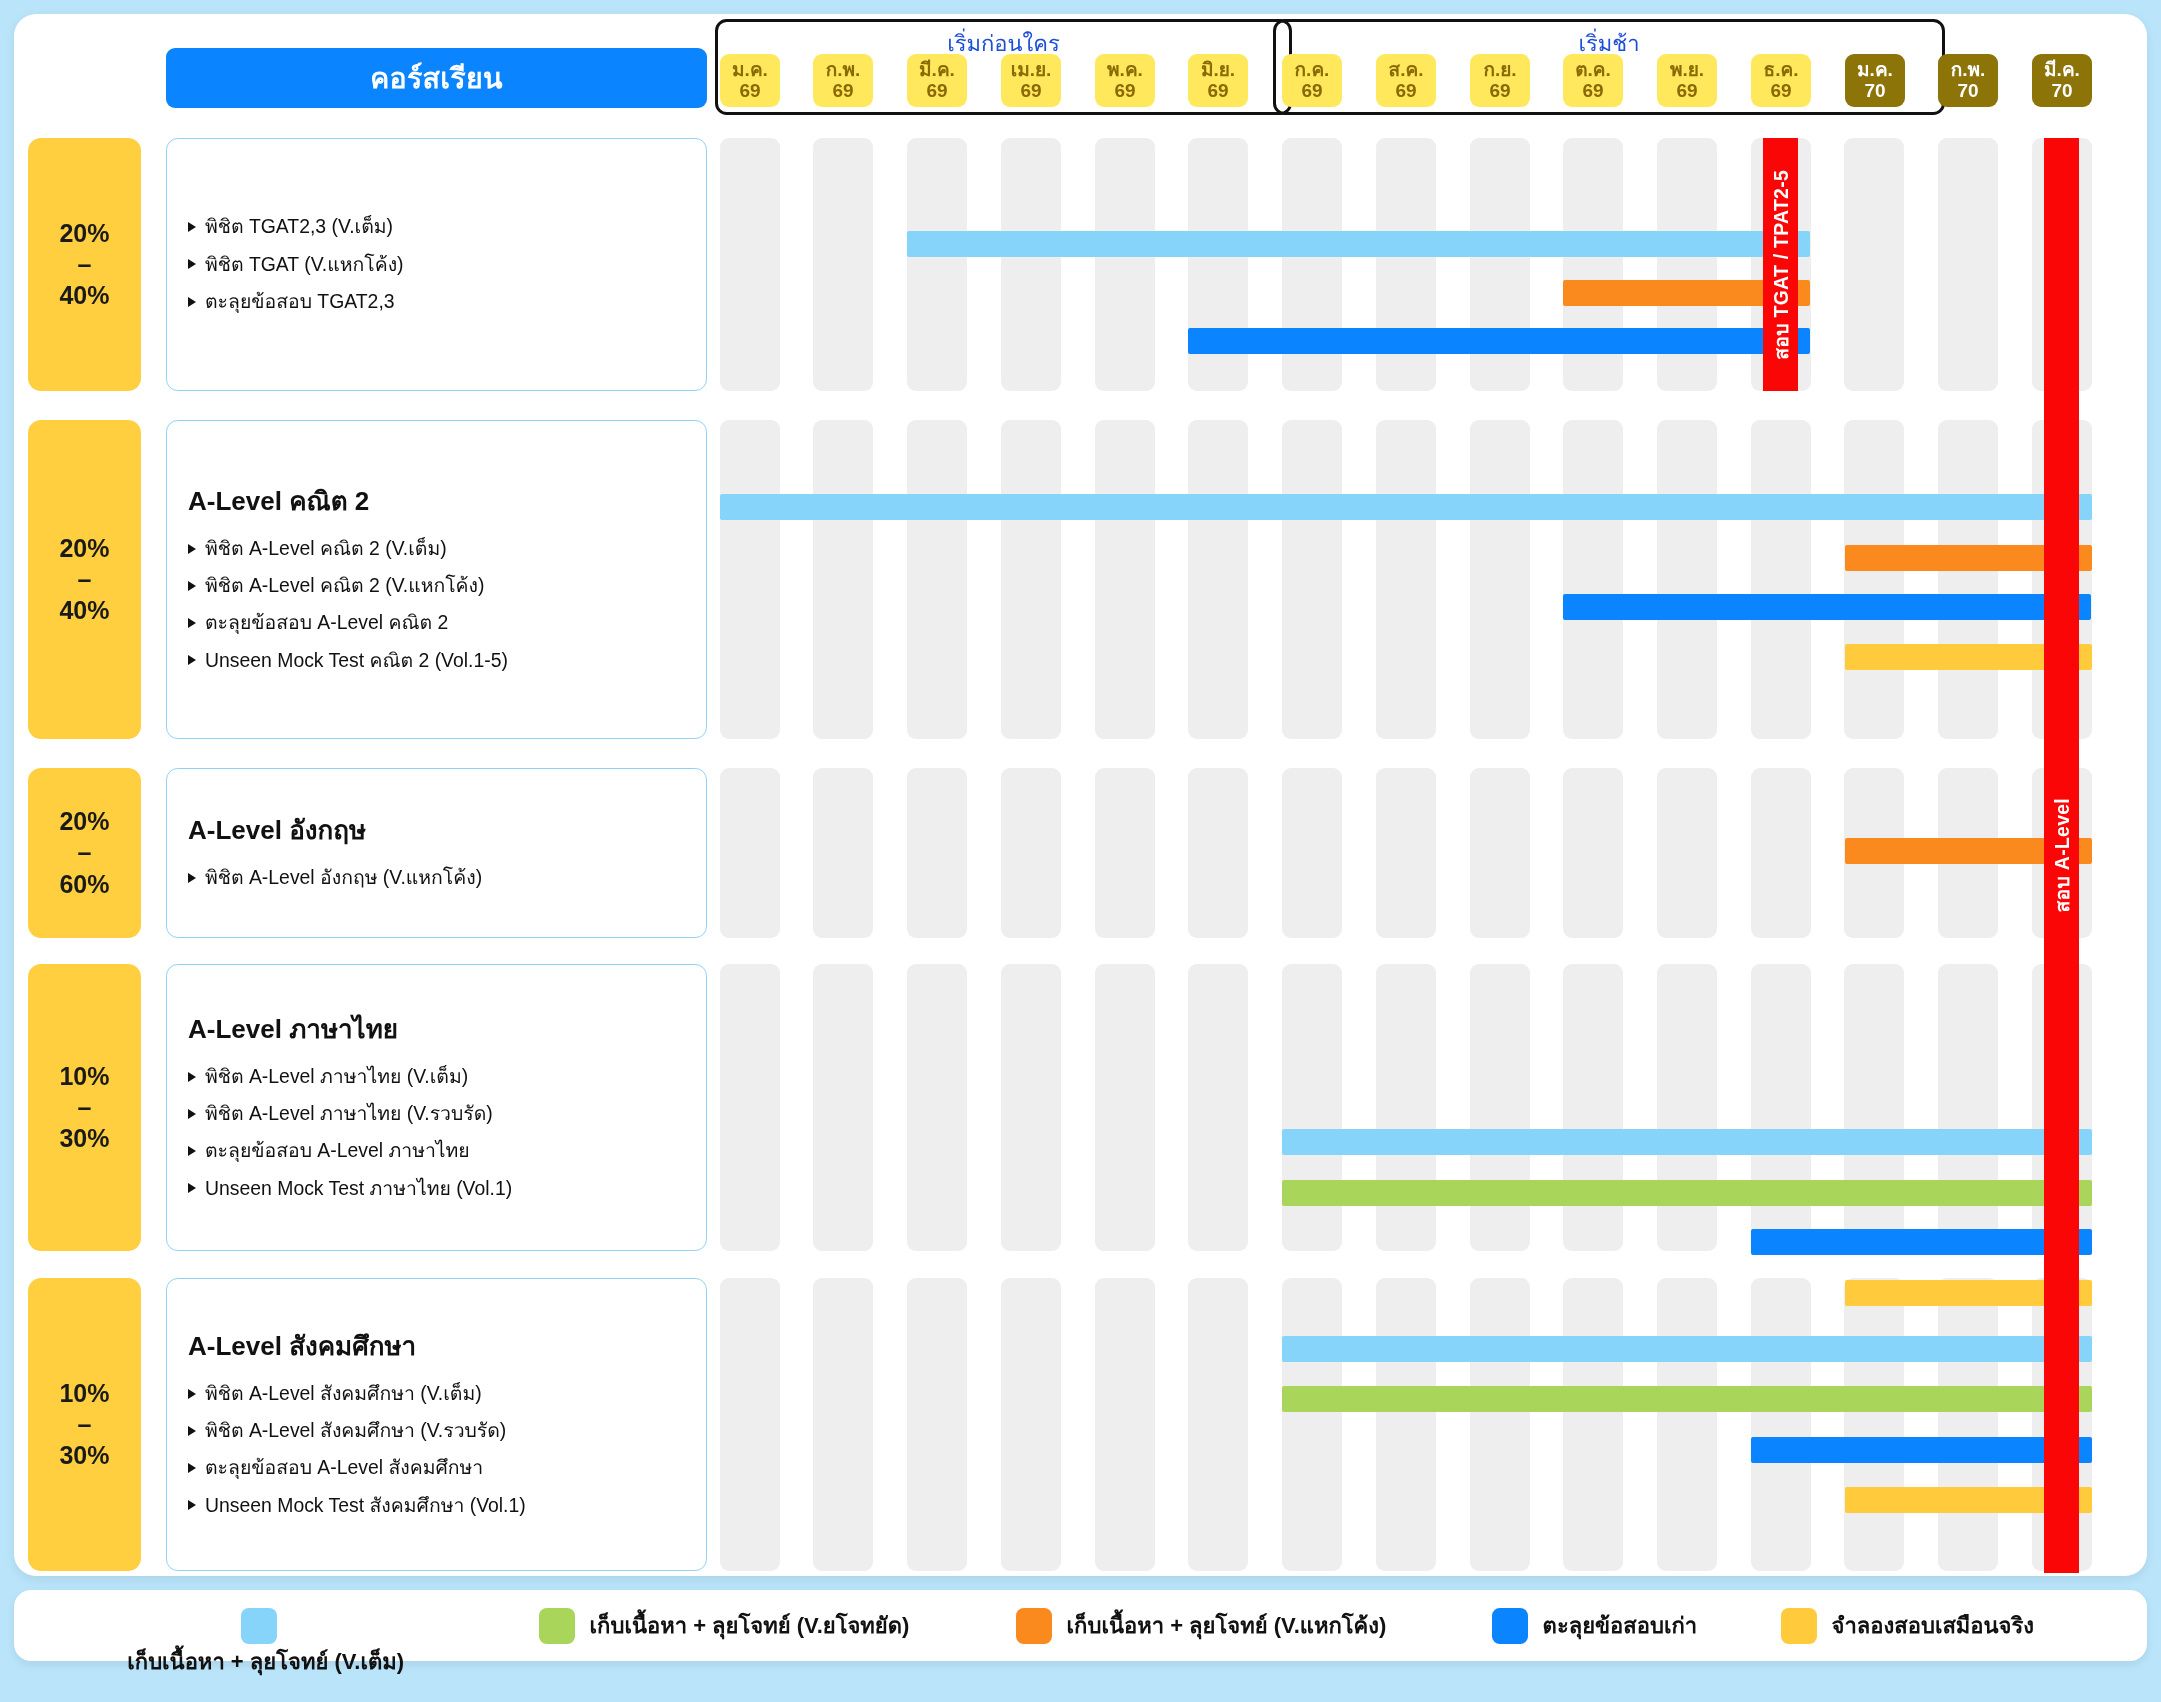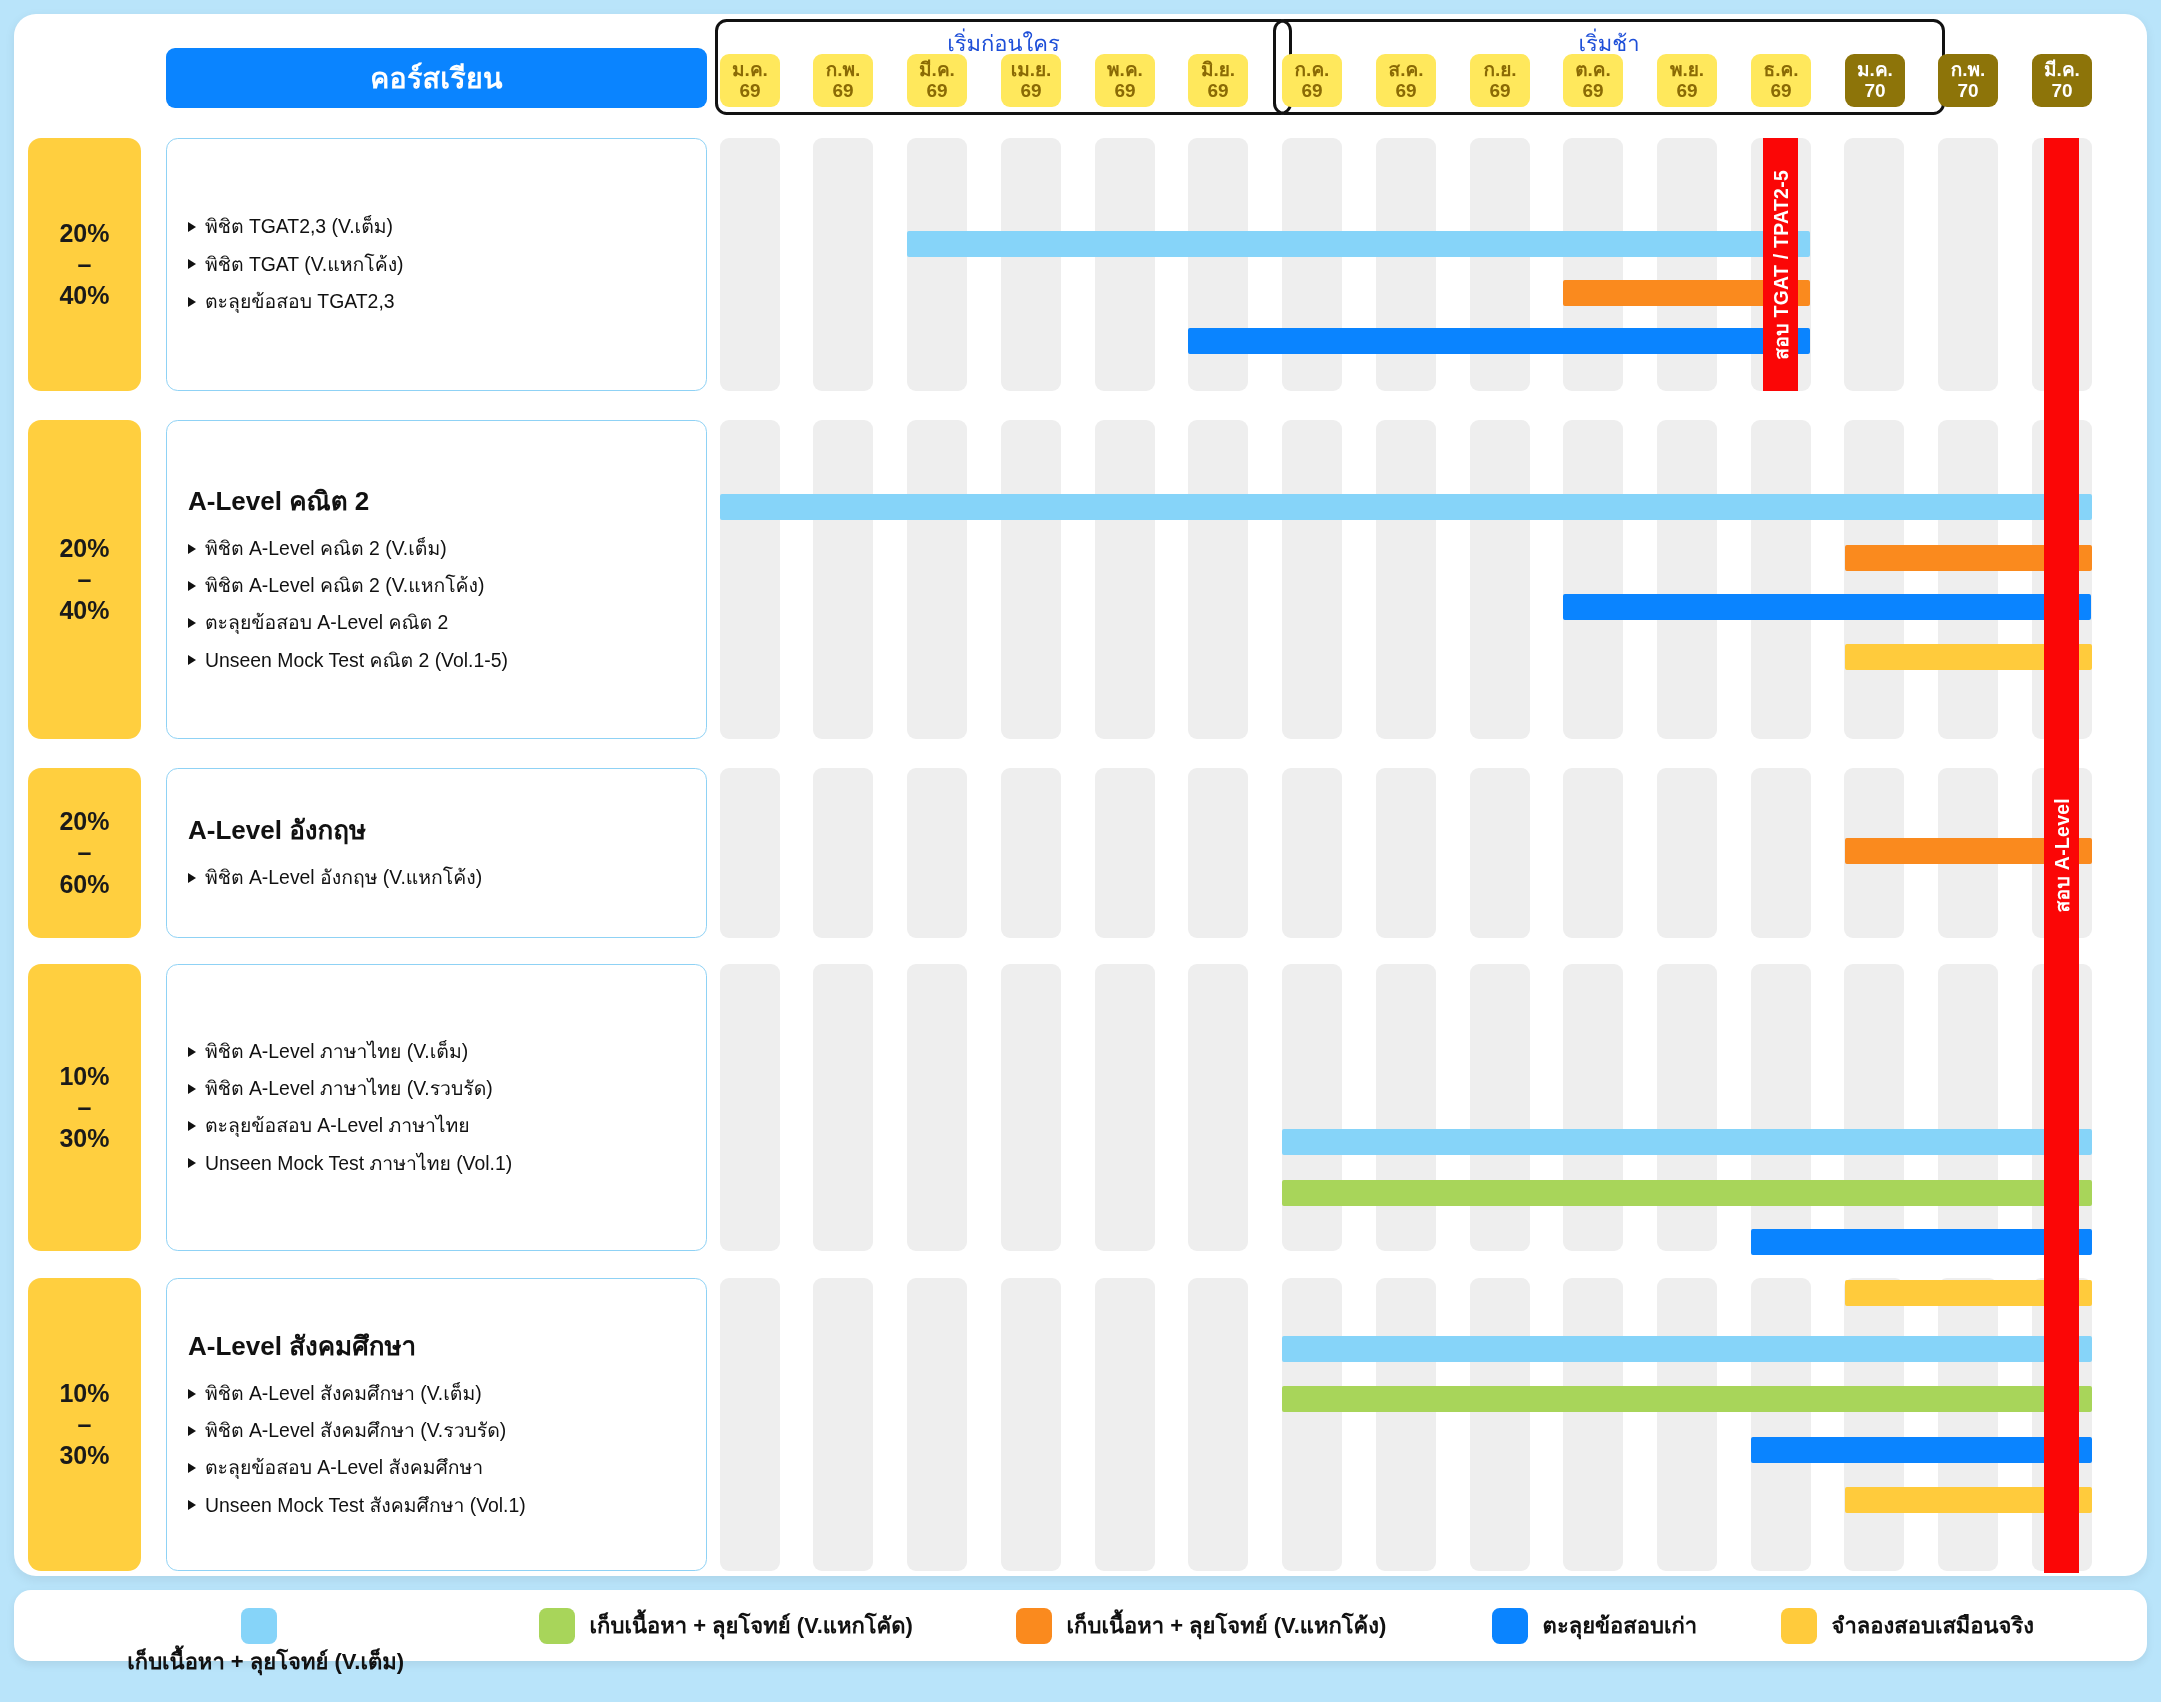--- a/index.html
+++ b/index.html
@@ -320,20 +320,21 @@
         <div class="tl-col" style="left: 1129px;"></div>
         <div class="tl-col" style="left: 1223px;"></div>
         <div class="tl-col" style="left: 1317px;"></div>
       </div>
       <div class="pct" style="top: 964px; height: 287px;">
         <span>10%</span>
         <span>–</span>
         <span>30%</span>
       </div>
       <div class="course-box" style="top: 964px; height: 287px;">
+        <div class="course-title">A-Level ภาษาไทย</div>
         <div class="course-item">
           <span class="bullet"></span>
           <span>พิชิต A-Level ภาษาไทย (V.เต็ม)</span>
         </div>
         <div class="course-item">
           <span class="bullet"></span>
           <span>พิชิต A-Level ภาษาไทย (V.รวบรัด)</span>
         </div>
         <div class="course-item">
           <span class="bullet"></span>
@@ -431,21 +432,21 @@
     </div>
 
   <div class="legend">
     <div id="legend-layer" style="position:absolute;left:0;top:0;width:100%;height:100%;">
         <div class="lg-item" style="left: 113px; top: 17.5px; flex-direction: column;">
           <span class="lg-sw" style="background: rgb(134, 212, 249);"></span>
           <span class="lg-tx">เก็บเนื้อหา + ลุยโจทย์ (V.เต็ม)</span>
         </div>
         <div class="lg-item" style="left: 525px; top: 17.5px;">
           <span class="lg-sw" style="background: rgb(168, 213, 90);"></span>
-          <span class="lg-tx">เก็บเนื้อหา + ลุยโจทย์ (V.แหกโคัด)</span>
+          <span class="lg-tx">เก็บเนื้อหา + ลุยโจทย์ (V.ยโจทยัด)</span>
         </div>
         <div class="lg-item" style="left: 1002px; top: 17.5px;">
           <span class="lg-sw" style="background: rgb(250, 138, 30);"></span>
           <span class="lg-tx">เก็บเนื้อหา + ลุยโจทย์ (V.แหกโค้ง)</span>
         </div>
         <div class="lg-item" style="left: 1478px; top: 17.5px;">
           <span class="lg-sw" style="background: rgb(10, 132, 255);"></span>
           <span class="lg-tx">ตะลุยข้อสอบเก่า</span>
         </div>
         <div class="lg-item" style="left: 1767px; top: 17.5px;">

